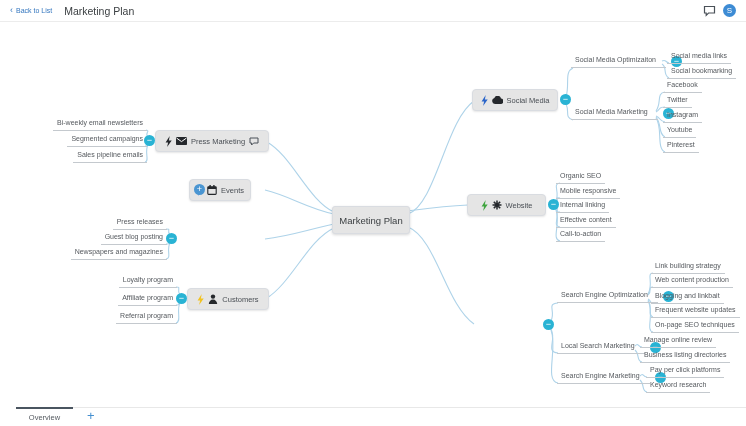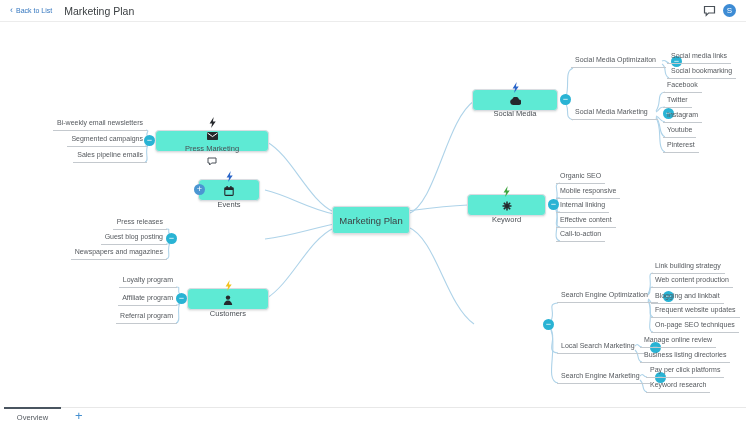--- a/index.html
+++ b/index.html
@@ -6,33 +6,33 @@
   .app{position:relative;width:746px;height:426px;background:#fff;overflow:hidden;}
   
   .hdr{position:absolute;top:0;left:0;right:0;height:22px;background:#fff;border-bottom:1px solid #ececec;display:flex;align-items:center;padding:0 10px;box-sizing:border-box;z-index:10;}
   .back{display:flex;align-items:center;gap:3px;color:#3577bf;font-size:7px;cursor:pointer;text-decoration:none;}
   .back .chev{font-size:9px;line-height:7px;}
   .ttl{font-size:10.5px;color:#3c4043;margin-left:12px;font-weight:400;}
   .hright{margin-left:auto;display:flex;align-items:center;gap:6px;}
   .avatar{width:13px;height:13px;border-radius:50%;background:#3d8bd4;color:#fff;font-size:8px;display:flex;align-items:center;justify-content:center;}
   
   .links{position:absolute;left:0;top:0;z-index:1;}
-  .box{position:absolute;z-index:3;background:#5eead4;border:1px solid #d9dce1;border-radius:4px;box-shadow:0 1px 2px rgba(0,0,0,0.10);display:flex;align-items:center;justify-content:center;gap:4px;font-size:7.5px;color:#4a4f55;height:22px;box-sizing:border-box;white-space:nowrap;flex-direction:column;}
+  .box{position:absolute;z-index:3;background:#e5e5e5;border:1px solid #d9dce1;border-radius:4px;box-shadow:0 1px 2px rgba(0,0,0,0.10);display:flex;align-items:center;justify-content:center;gap:4px;font-size:7.5px;color:#4a4f55;height:22px;box-sizing:border-box;white-space:nowrap;}
   .center-box{height:28px;font-size:9.5px;color:#3c4043;box-shadow:0 1px 3px rgba(0,0,0,0.16);border-radius:3px;}
   .leaf{position:absolute;z-index:3;font-size:7px;color:#55595e;padding:0 4px 2px;border-bottom:1px solid #c4c9ce;white-space:nowrap;height:11px;line-height:11px;}
   .leaf.ra{text-align:right;}
   .trow{position:absolute;z-index:3;display:flex;align-items:center;gap:5px;}
   .trow .leaf{position:static;padding-right:10px;}
   .btn{position:absolute;z-index:4;width:11px;height:11px;border-radius:50%;color:#fff;font-size:9px;line-height:10.5px;text-align:center;cursor:pointer;box-sizing:border-box;}
   .trow .btn{position:static;flex:0 0 11px;}
   .collapse{background:#29b3d4;}
   .expand{background:#4b96d2;}
   .glyph{flex:0 0 auto;}
   
-  .ftr{position:absolute;left:4px;right:0;bottom:0;height:18px;border-top:1px solid #e8e8e8;background:#fff;display:flex;align-items:flex-start;z-index:10;}
+  .ftr{position:absolute;left:16px;right:0;bottom:0;height:18px;border-top:1px solid #e8e8e8;background:#fff;display:flex;align-items:flex-start;z-index:10;}
   .tab{width:57px;height:100%;margin-top:-1px;border-top:2px solid #4a5560;display:flex;align-items:center;justify-content:center;font-size:7.5px;color:#555a60;background:#fff;cursor:pointer;box-sizing:border-box;}
   .addtab{color:#4590d0;font-size:13px;line-height:16px;margin-left:14px;cursor:pointer;}
 </style>
 </head>
 <body>
 
 <div class="app">
 
   <div class="hdr">
     <a class="back">
@@ -120,21 +120,21 @@
           <line x1="5" y1="7" x2="5" y2="9.5"></line>
           <line x1="0.5" y1="5" x2="3" y2="5"></line>
           <line x1="7" y1="5" x2="9.5" y2="5"></line>
           <line x1="1.8" y1="1.8" x2="3.6" y2="3.6"></line>
           <line x1="6.4" y1="6.4" x2="8.2" y2="8.2"></line>
           <line x1="8.2" y1="1.8" x2="6.4" y2="3.6"></line>
           <line x1="3.6" y1="6.4" x2="1.8" y2="8.2"></line>
         </g>
         <circle cx="5" cy="5" r="2.3" fill="#25282c"></circle>
       </svg>
-    <span>Keyword</span>
+    <span>Website</span>
   </div>
   <div class="btn collapse" style="left:548px;top:199px">−</div>
 
   <div class="btn collapse" style="left:543px;top:319px">−</div>
 
   <div class="btn collapse" style="left:144px;top:135px">−</div>
   <div class="box" style="left:155px;top:130px;width:114px">
     <svg class="glyph" width="7" height="11" viewBox="0 0 7 11">
         <path d="M4.7 0 L0.6 6.4 H3.1 L2.1 11 L6.7 4.4 H3.9 Z" fill="#25282c"></path>
       </svg>
@@ -142,21 +142,21 @@
         <rect width="11" height="8" rx="0.8" fill="#25282c"></rect>
         <path d="M0.5 1 L5.5 4.6 L10.5 1" fill="none" stroke="#fff" stroke-width="1"></path>
       </svg>
     <span>Press Marketing</span>
     <svg class="glyph" width="10" height="9" viewBox="0 0 10 9">
         <path d="M1 1 h8 v5 h-4.4 l-2 2 v-2 H1 z" fill="none" stroke="#4a5158" stroke-width="1"></path>
       </svg>
   </div>
 
   <div class="btn expand" style="left:194px;top:184px">+</div>
-  <div class="box" style="left:198px;top:179px;width:62px">
+  <div class="box" style="left:189px;top:179px;width:62px">
     <svg class="glyph" width="7" height="11" viewBox="0 0 7 11">
         <path d="M4.7 0 L0.6 6.4 H3.1 L2.1 11 L6.7 4.4 H3.9 Z" fill="#2a65c9"></path>
       </svg>
     <svg class="glyph" width="10" height="10" viewBox="0 0 10 10">
         <rect x="0.8" y="1.8" width="8.4" height="7.6" rx="0.8" fill="none" stroke="#25282c" stroke-width="1.1"></rect>
         <rect x="0.8" y="1.8" width="8.4" height="2.2" fill="#25282c"></rect>
         <rect x="2.4" y="0" width="1.4" height="2.6" fill="#25282c"></rect>
         <rect x="6.2" y="0" width="1.4" height="2.6" fill="#25282c"></rect>
       </svg>
     <span>Events</span>

